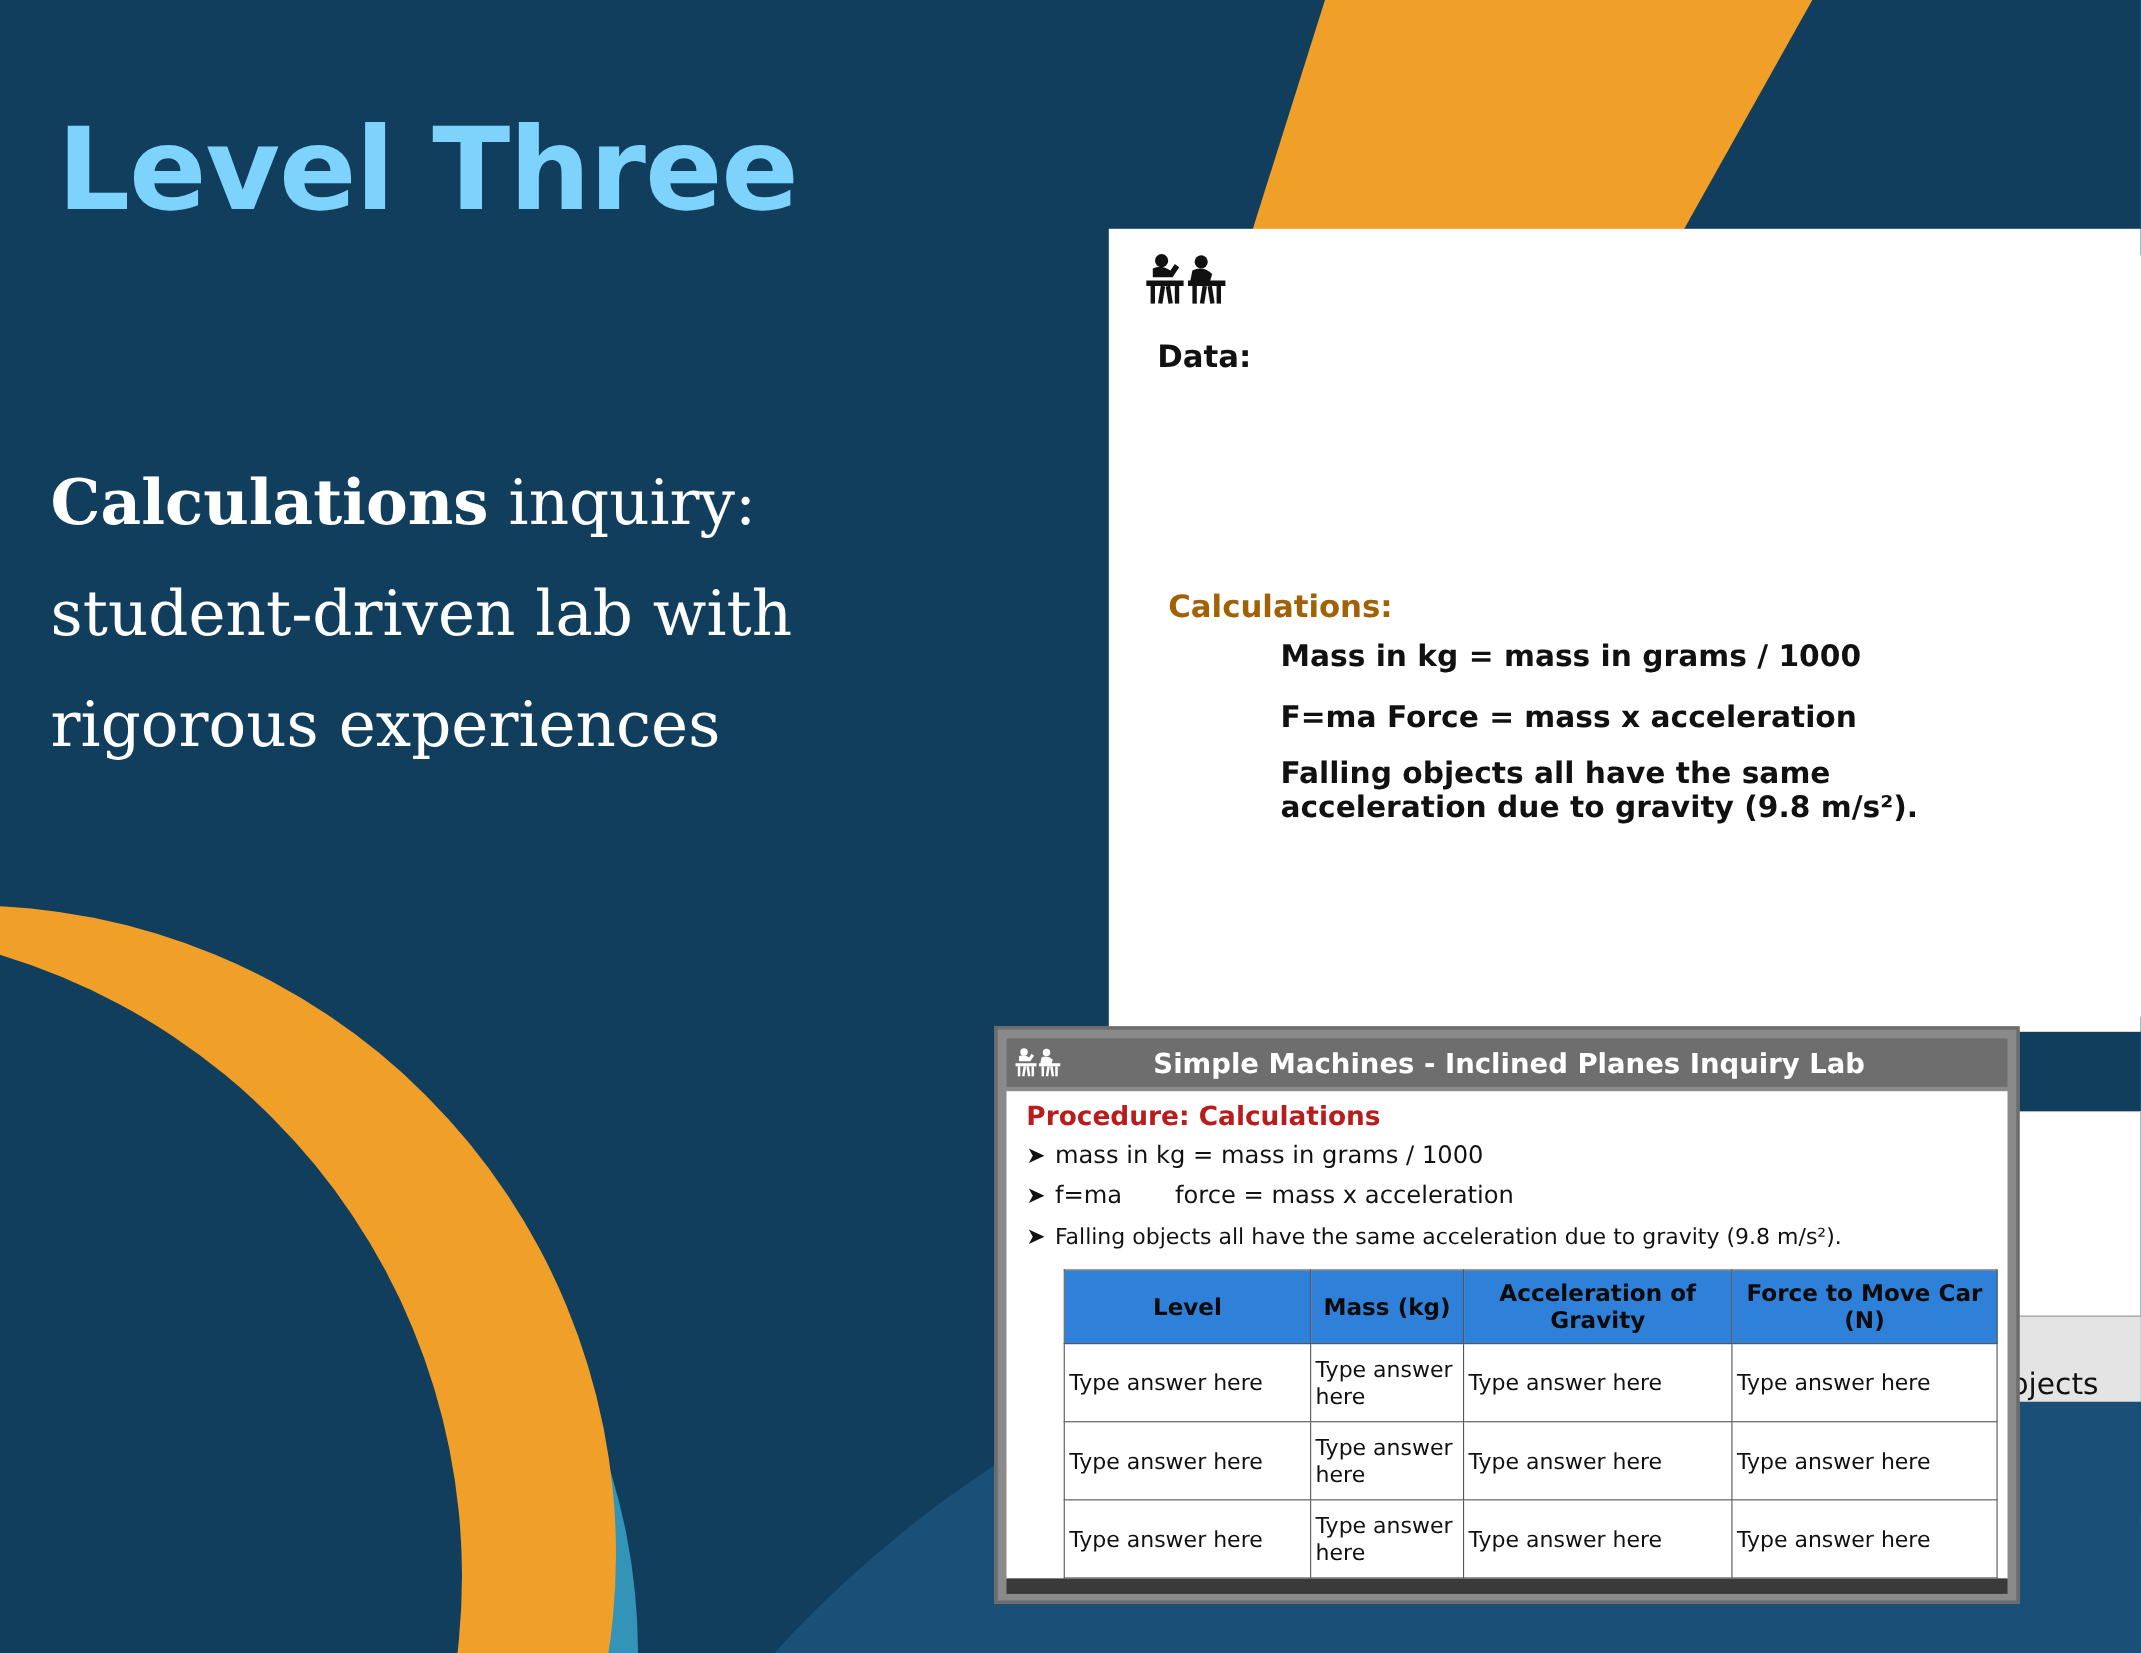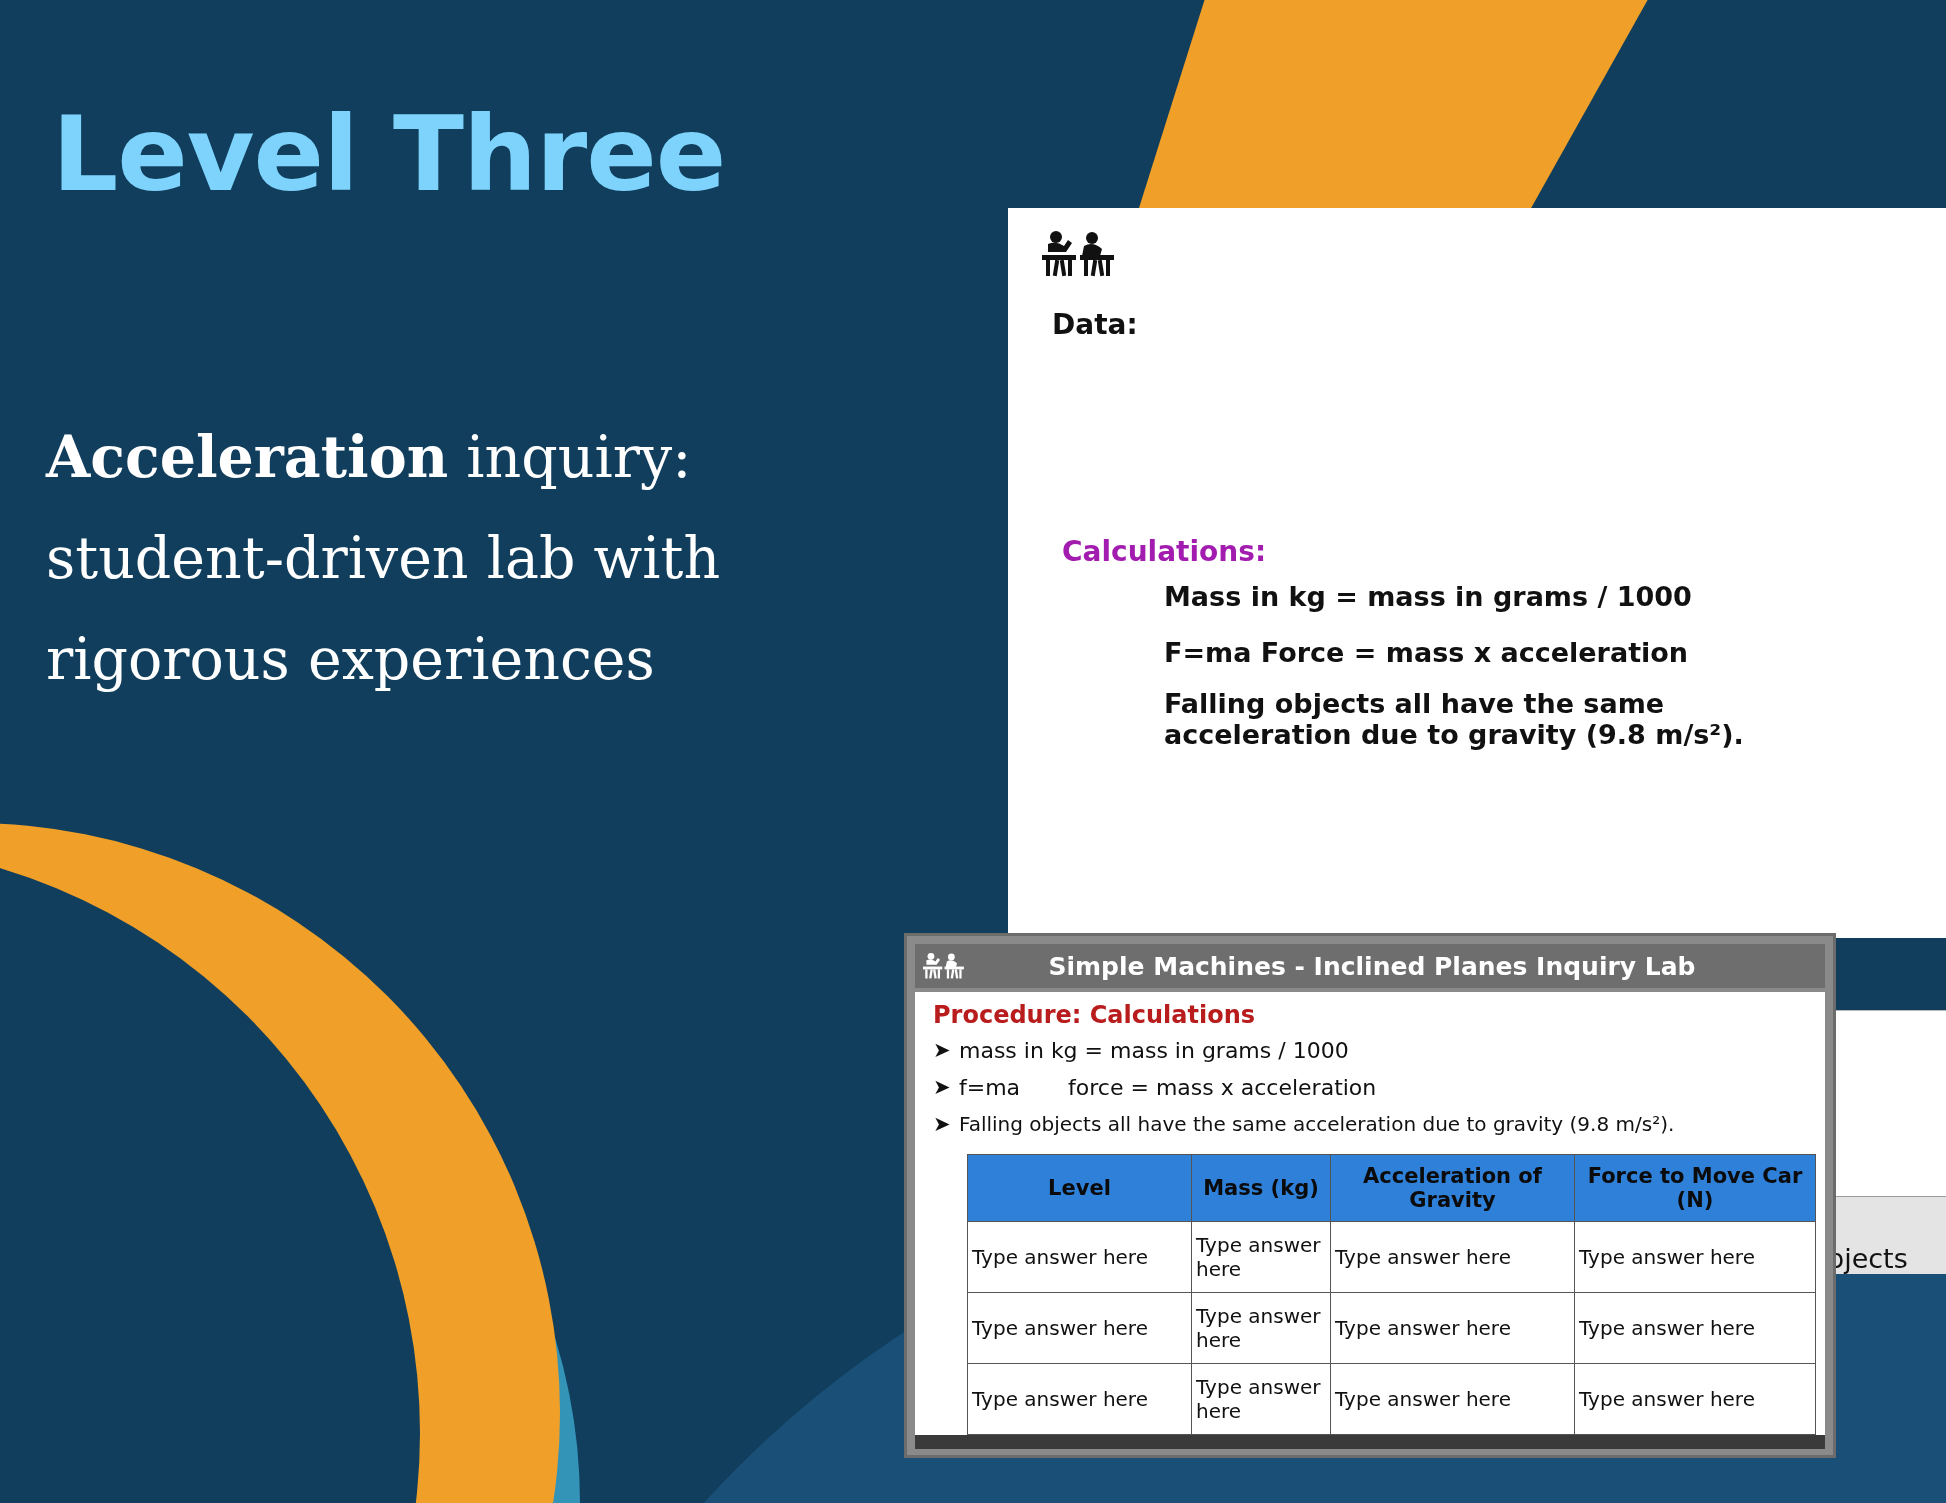--- a/index.html
+++ b/index.html
@@ -93,21 +93,21 @@
   }
   .ls-icon{margin-right:36px;margin-top:2px;}
   .ls-data{
     position:absolute;left:44px;top:100px;
     font-family:"DejaVu Sans", sans-serif;
     font-weight:bold;font-size:28px;color:#111;
   }
   .ls-calc-label{
     position:absolute;left:54px;top:327px;
     font-family:"DejaVu Sans", sans-serif;
-    font-weight:bold;font-size:28px;color:#a21caf;
+    font-weight:bold;font-size:28px;color:#a16207;
   }
   .ls-line{
     position:absolute;left:156px;
     font-family:"DejaVu Sans", sans-serif;
     font-weight:bold;font-size:27px;color:#111;white-space:nowrap;
   }
   .ls-l1{top:373px;}
   .ls-l2{top:429px;text-align:right;}
   .ls-l3{top:480px;width:640px;white-space:normal;line-height:1.16;}
 
@@ -202,21 +202,21 @@
   <div class="deco deco-orange-top"></div>
 
   <div class="deco deco-blue-br"></div>
   <div class="deco deco-teal-bl"></div>
   <div class="deco deco-orange-bl"></div>
   <div class="deco deco-navy-bl"></div>
 
   <div class="slide-title">Level Three</div>
 
   <div class="body-block">
-    <span class="lead">Acceleration</span><span> inquiry: student-driven lab with rigorous experiences</span>
+    <span class="lead">Calculations</span><span> inquiry: student-driven lab with rigorous experiences</span>
   </div>
 
   <div class="peek-doc">
     <div class="peek-grey"></div>
     <div class="peek-text">bjects</div>
   </div>
 
   <div class="lab-sheet">
     <div class="ls-head">
       <div class="ls-icon">

